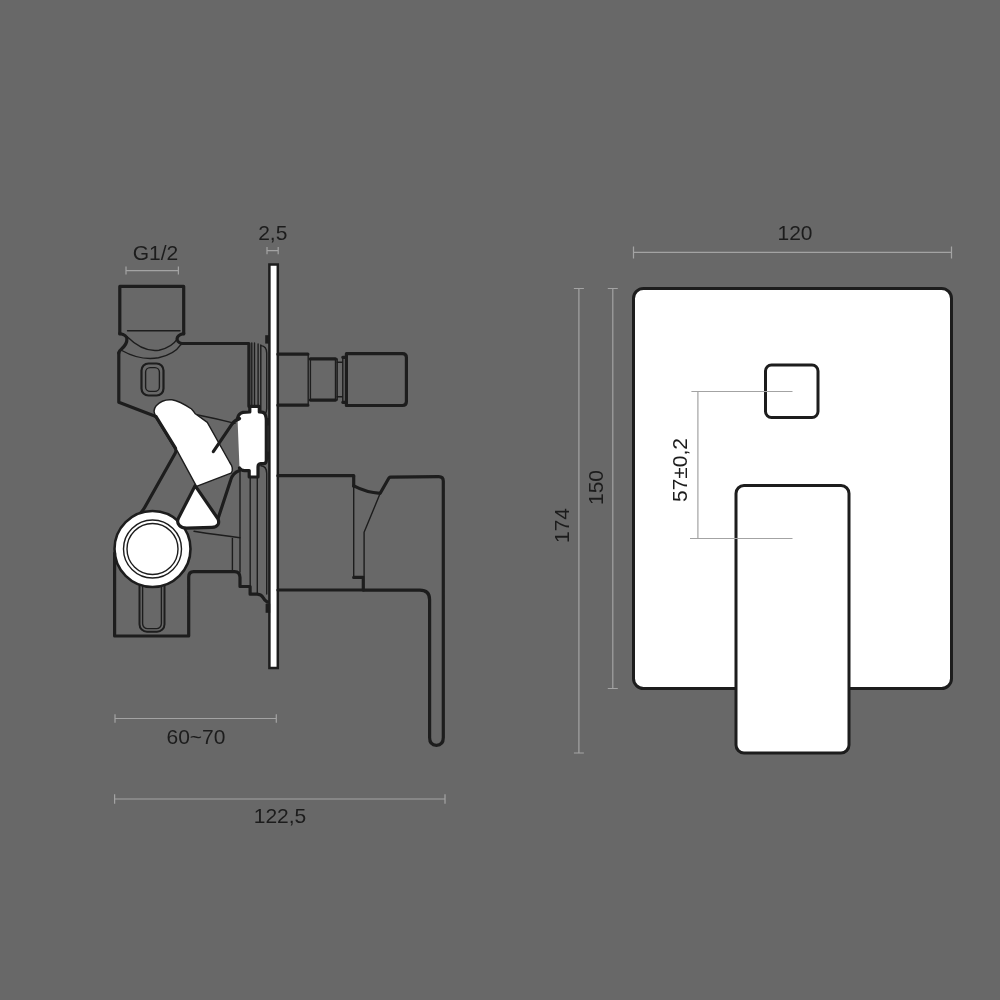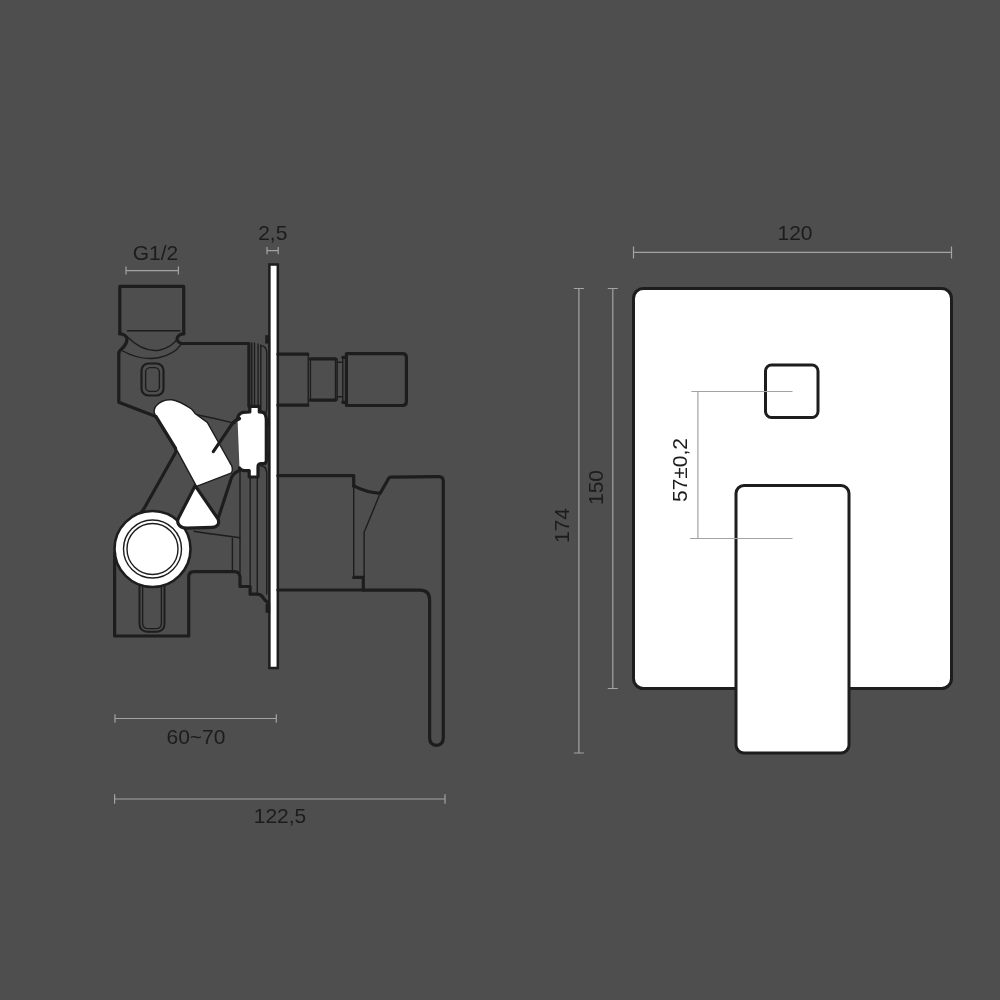--- a/index.html
+++ b/index.html
@@ -1,16 +1,16 @@
 <!DOCTYPE html>
 <html><head>
 <meta charset="utf-8">
 <style>
   html,body{margin:0;padding:0;background:#fff;}
-  #page{width:1000px;height:1000px;position:relative;background:#1d4ed8;filter:grayscale(1) blur(0.35px);}
+  #page{width:1000px;height:1000px;position:relative;background:#ef4444;filter:grayscale(1) blur(0.35px);}
   svg{position:absolute;top:0;left:0;}
   .b{stroke:#1d1d1b;stroke-width:3.2;fill:none;stroke-linecap:round;stroke-linejoin:round;}
   .t{stroke:#1d1d1b;stroke-width:1.4;fill:none;stroke-linecap:round;stroke-linejoin:round;}
   .d{stroke:#a3a3a3;stroke-width:1.2;fill:none;}
   .w{fill:#fff;}
   text{font-family:"Liberation Sans",sans-serif;font-size:21px;fill:#1c1c1c;}
 </style>
 </head>
 <body>
 <div id="page">

